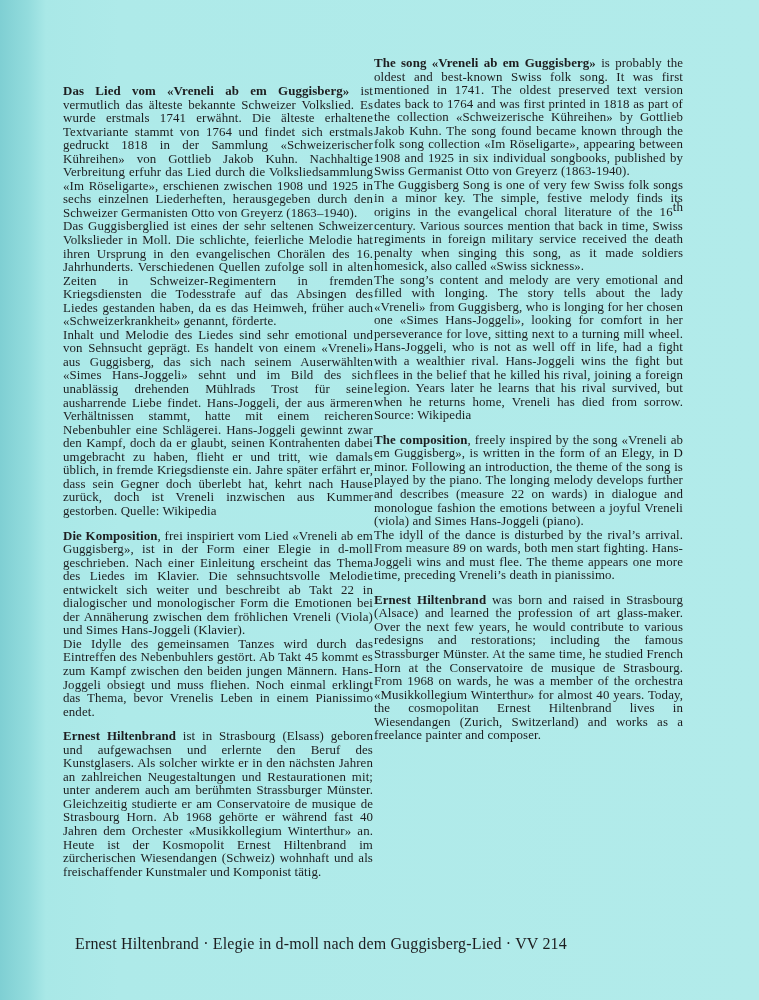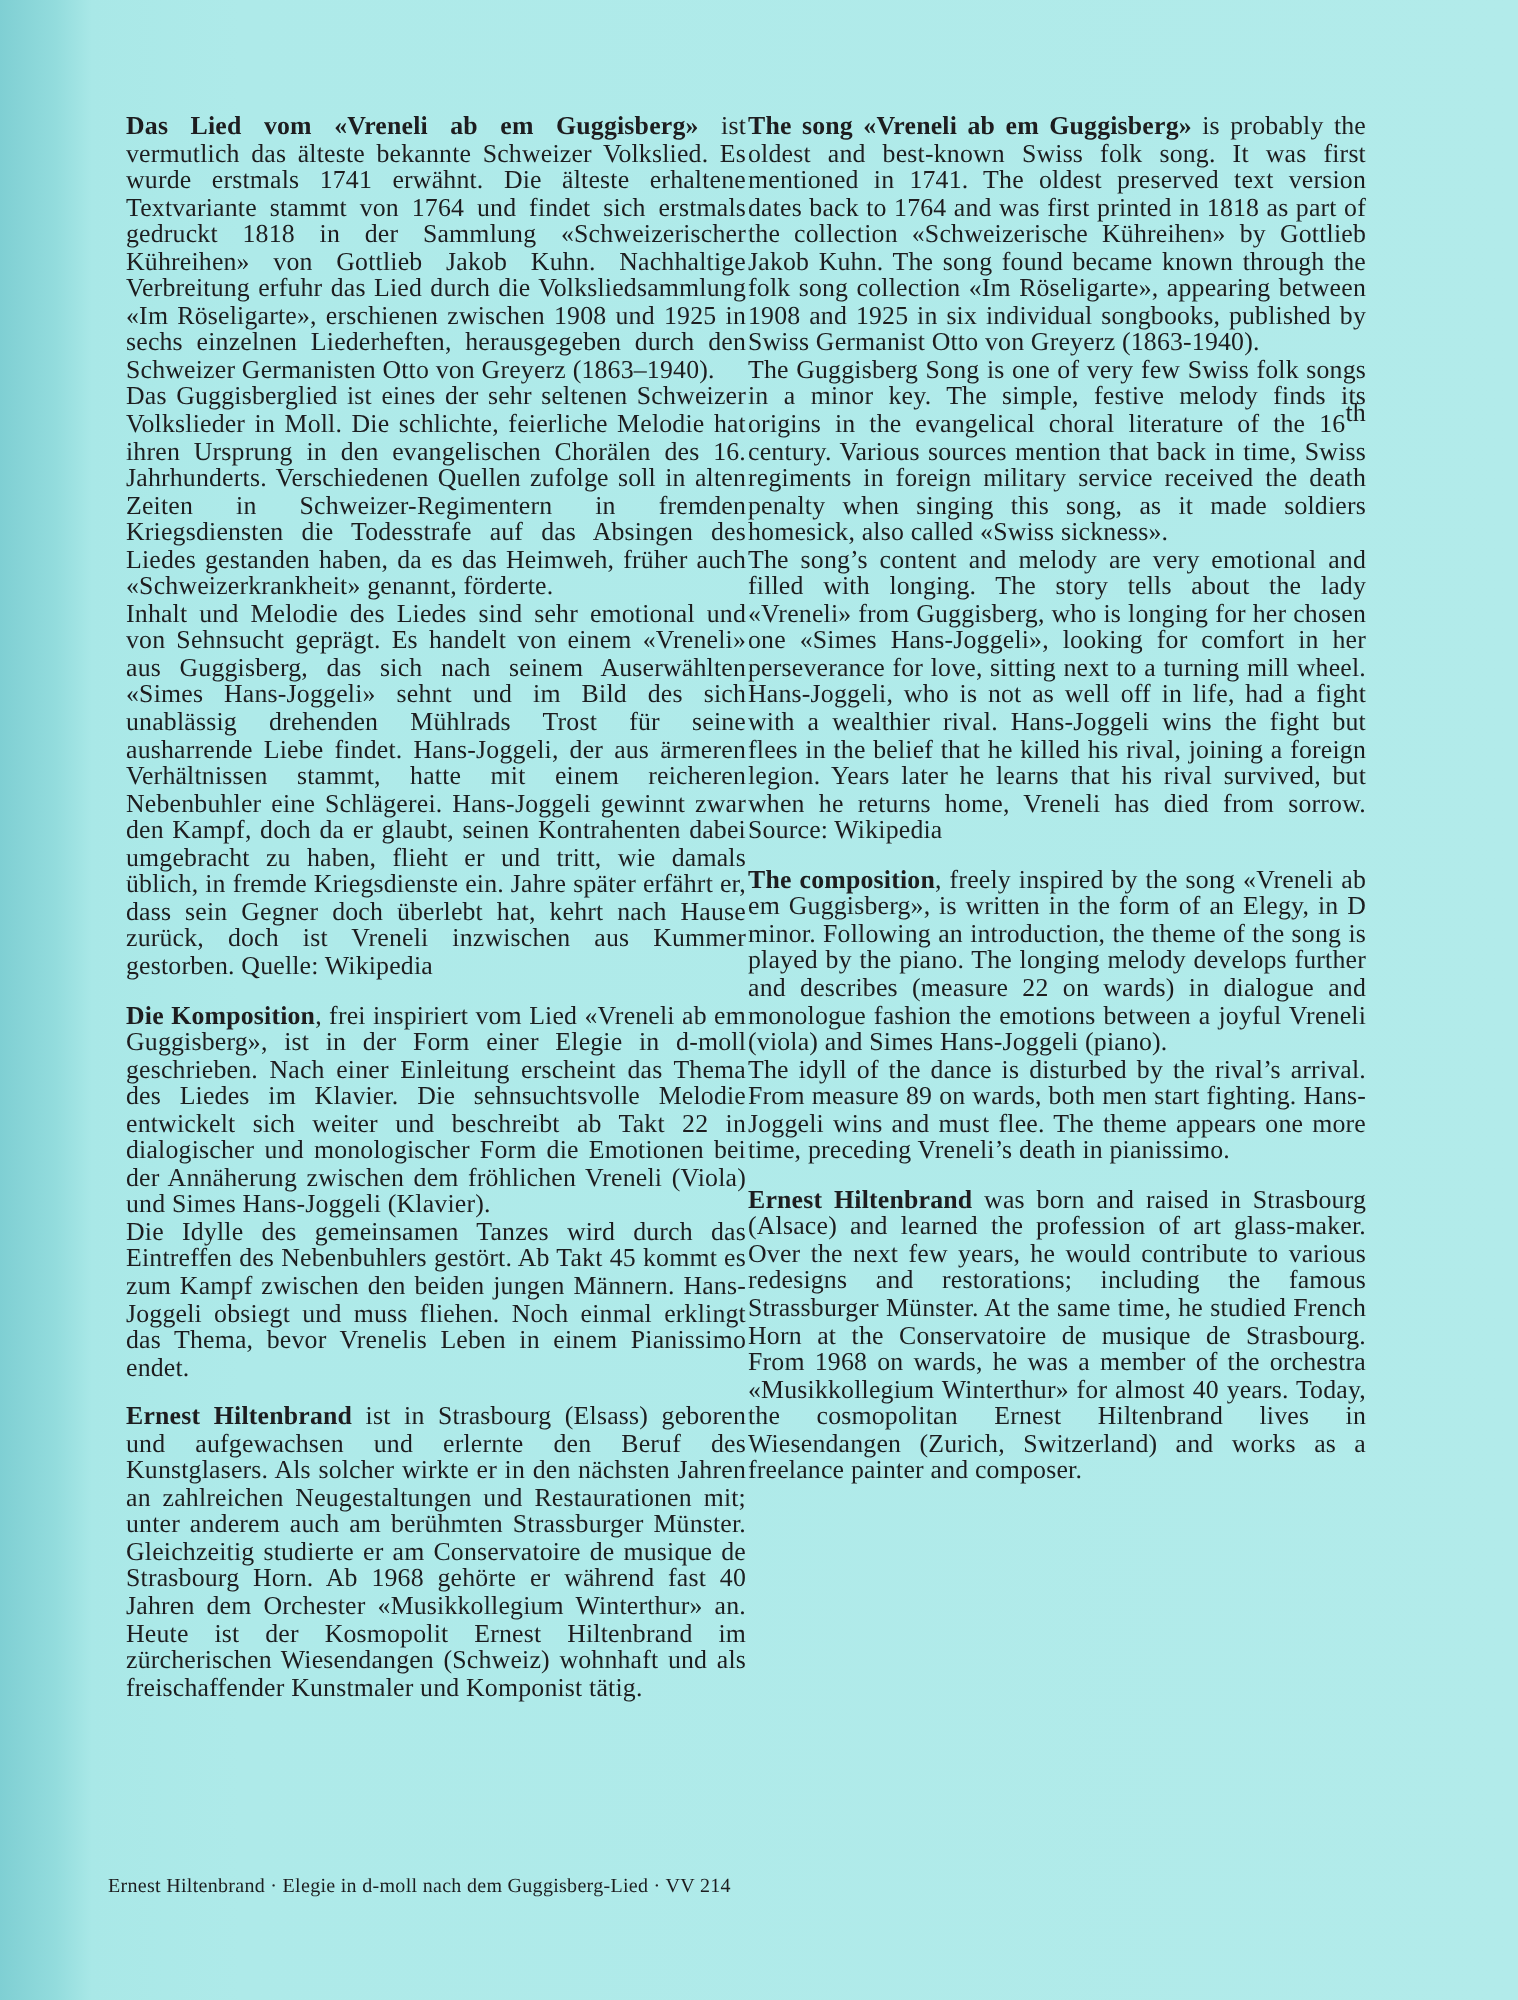--- a/index.html
+++ b/index.html
@@ -12,37 +12,37 @@
     position: relative;
     width: 759px; height: 1000px;
     overflow: hidden;
     background: linear-gradient(90deg, #7fcfd3 0px, #93dcdd 28px, #a9e8e7 46px, #aeeae9 120px, #b2ebea 100%);
     color: #1d1d1f;
   }
   .column {
     position: absolute;
     top: 57px;
   }
-  .col-left  { left: 63px;  width: 310px; }
+  .col-left  { left: 63px;  width: 310px; margin-top: 28px; }
   .col-right { left: 374px; width: 309px; }
   .block + .block { margin-top: 11px; }
   p.para {
     margin: 0;
     text-align: justify;
     font-size: 12.9px;
     line-height: 13.55px;
     letter-spacing: 0.1px;
   }
   .lead { font-weight: bold; }
   .src { }
   sup.ord { font-size: 13px; line-height: 0; }
   .footer {
     position: absolute;
-    left: 54px; top: 937px;
-    font-size: 10px;
+    left: 75px; top: 937px;
+    font-size: 16px;
     line-height: 14.5px;
     letter-spacing: 0.15px;
     white-space: nowrap;
   }
 </style>
 </head>
 <body>
 
 <div class="page">
 

